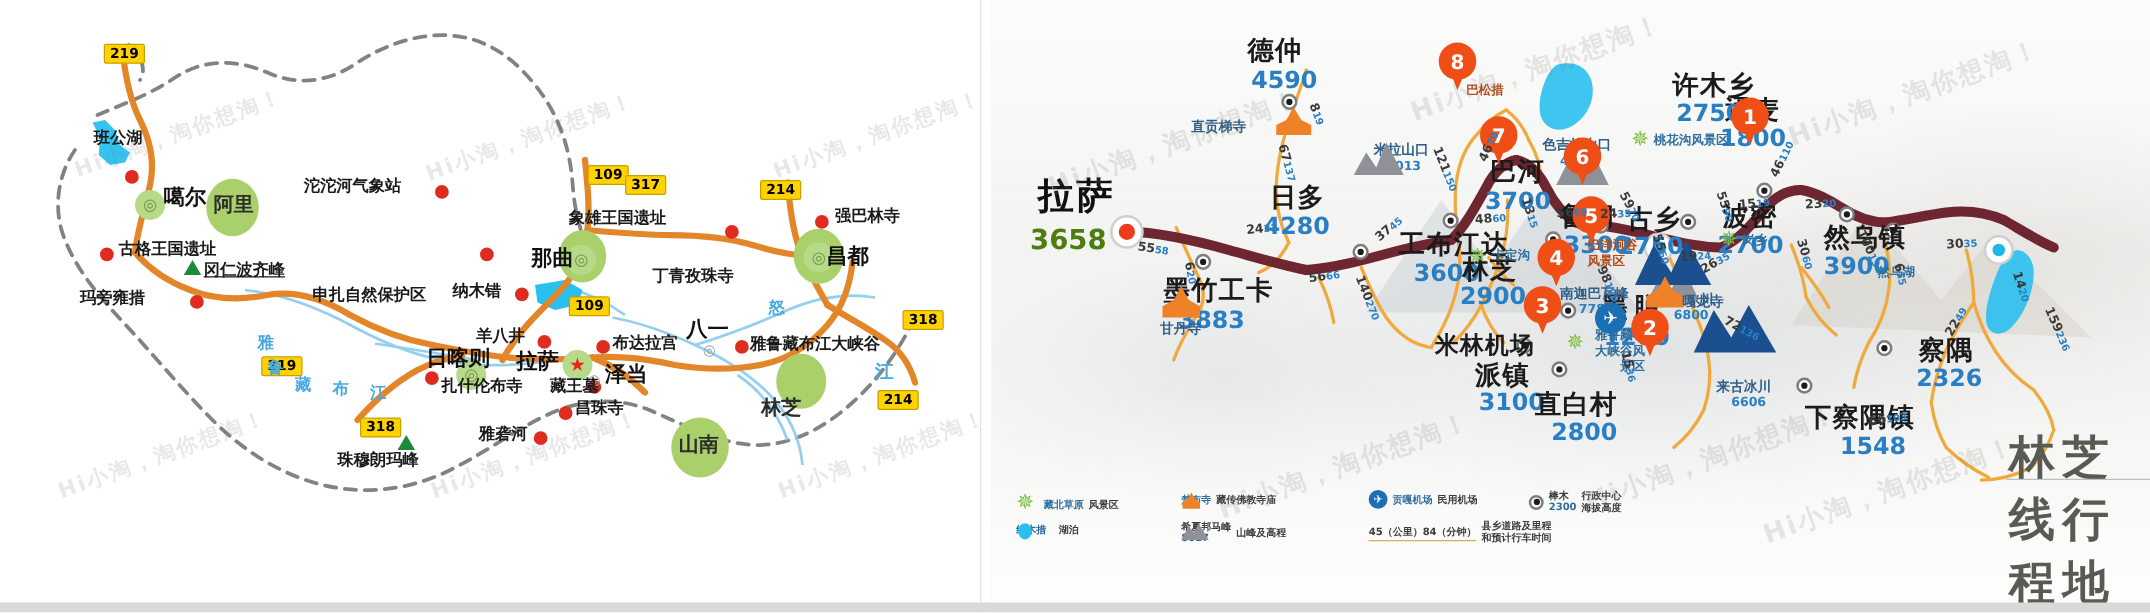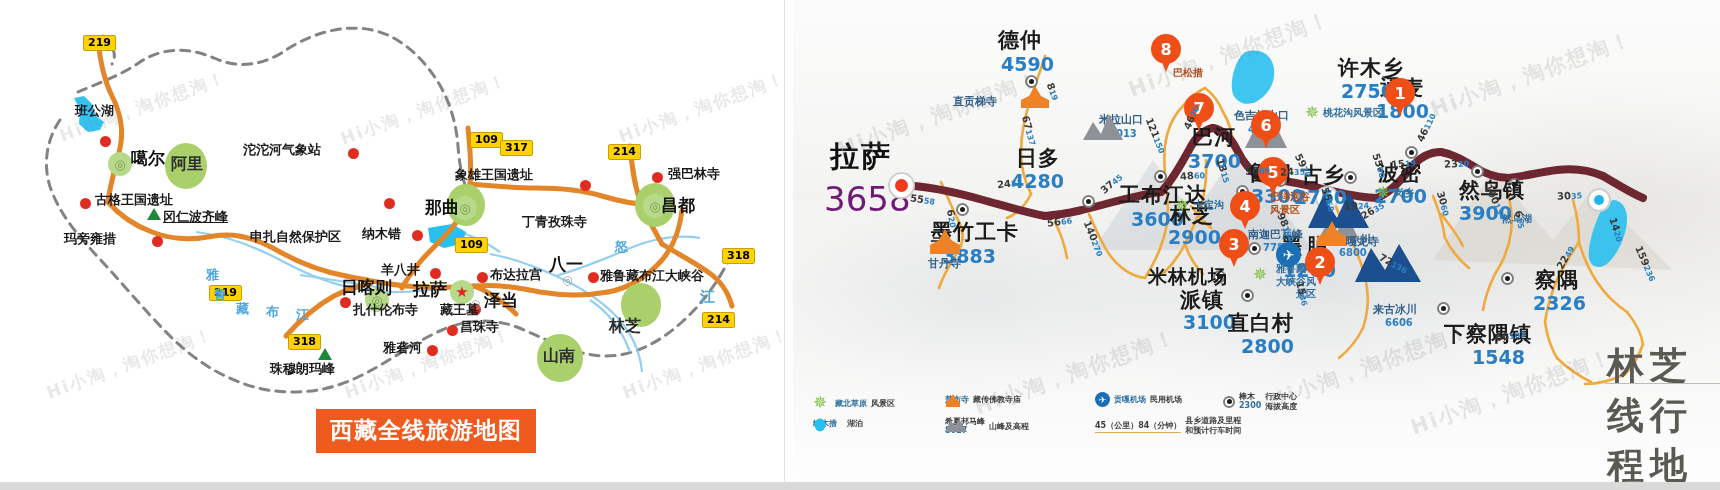--- a/index.html
+++ b/index.html
@@ -43,21 +43,21 @@
   .citymark{color:#7a9b4e;font-size:13px;line-height:1;}
   .tri{position:absolute;width:0;height:0;border-left:7px solid transparent;border-right:7px solid transparent;border-bottom:12px solid #1d8a3a;}
 
   #map-title{position:absolute;left:316px;top:409px;background:#ef5b1f;color:#fff;
     font-size:23px;font-weight:bold;letter-spacing:1px;padding:6px 14px 7px 14px;}
 
   
   .r-city{font-size:21px;font-weight:bold;color:#1b1b1b;letter-spacing:1px;}
   .r-city-lg{font-size:29px;font-weight:bold;color:#111;letter-spacing:2px;}
   .r-elev{font-size:19px;font-weight:bold;color:#2a7fc4;}
-  .r-elev-lg{font-size:34px;font-weight:normal;color:#701a75;}
+  .r-elev-lg{font-size:22px;font-weight:bold;color:#4d7c0f;}
   .r-small-el{font-size:10px;font-weight:bold;color:#2a7fc4;}
   .r-poi{font-size:10px;font-weight:bold;color:#2f6e9e;}
   .r-poi-or{font-size:10px;font-weight:bold;color:#b34a17;}
   .r-temple{font-size:11px;font-weight:bold;color:#2f5f8a;}
   .km{position:absolute;font-size:10px;font-weight:bold;color:#3a3a3a;}
   .km b{font-size:8px;color:#2a7fc4;font-weight:bold;}
 
   .node{position:absolute;width:13px;height:13px;border-radius:50%;background:#fff;
         border:2px solid #7d7d7d;box-sizing:border-box;display:flex;align-items:center;justify-content:center;}
   .node:after{content:"";width:5px;height:5px;border-radius:50%;background:#1b1b1b;}
@@ -234,21 +234,20 @@
     <div class="lbl river" style="left:266px;top:305px;">布</div>
     <div class="lbl river" style="left:296px;top:308px;">江</div>
 
     <div class="wm" style="left:42px;top:352px;">Hi小淘，淘你想淘！</div>
     <div class="wm" style="left:55px;top:95px;">Hi小淘，淘你想淘！</div>
     <div class="wm" style="left:336px;top:98px;">Hi小淘，淘你想淘！</div>
     <div class="wm" style="left:340px;top:352px;">Hi小淘，淘你想淘！</div>
     <div class="wm" style="left:614px;top:96px;">Hi小淘，淘你想淘！</div>
     <div class="wm" style="left:618px;top:352px;">Hi小淘，淘你想淘！</div>
 
-    <div id="map-title">西藏全线旅游地图</div>
   </div>
 
   <div id="panel-divider"></div>
 
   <div class="panel" id="right-panel">
     <div id="right-bg"></div>
 
     <svg width="927" height="490" viewBox="0 0 927 490">
 
       <g opacity=".35">

